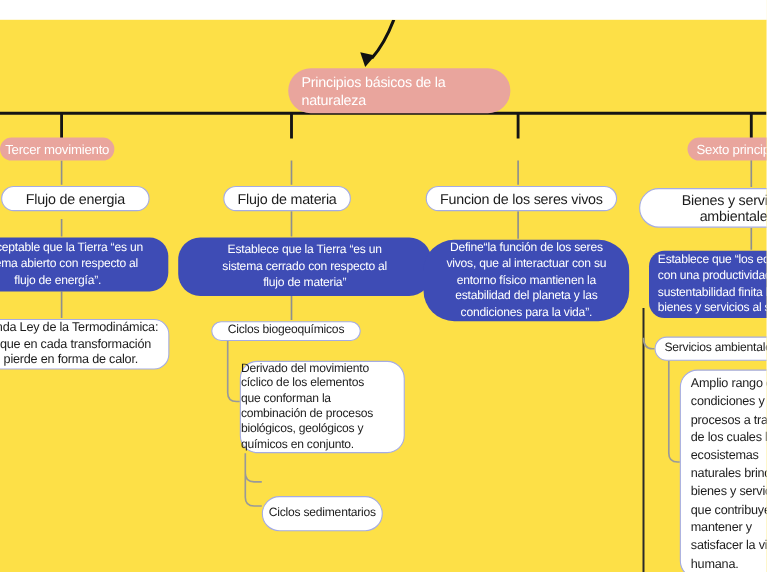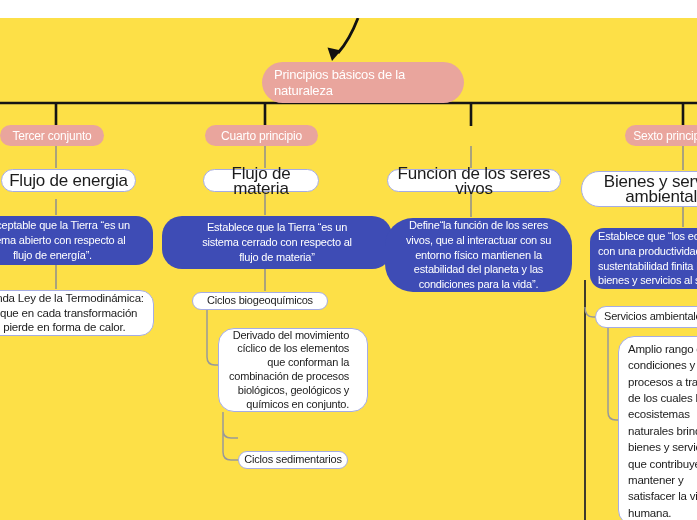--- a/index.html
+++ b/index.html
@@ -15,21 +15,21 @@
     display:flex;align-items:center;justify-content:center;
     text-align:center;white-space:pre-line;
   }
   .node.left{justify-content:flex-start;text-align:left;}
   .pink{background:#e9a59d;color:#fff;}
   .blue{background:#3e4cb5;color:#fff;font-weight:500;}
   .whitebox{background:#fff;border:1.5px solid #a5ace4;color:#1c1c1c;}
   .pill{border-radius:999px;}
   .fs-root{font-size:13px;line-height:16px;font-weight:500;}
   .fs-pill{font-size:12px;line-height:14px;font-weight:500;}
-  .fs-title{font-size:17px;line-height:15px;}
+  .fs-title{font-size:13px;line-height:15px;}
   .fs-blue{font-size:11px;line-height:14.8px;}
   .fs-small{font-size:11px;line-height:13.8px;}
   .fs-note{font-size:11.5px;line-height:14.5px;}
   .fs-wide{font-size:11.5px;line-height:16.4px;}
 </style>
 </head>
 <body>
 
 <div class="stage">
 
@@ -53,22 +53,21 @@
              M223,394 V434 Q223,442 231,442 L238,442" stroke="#999" stroke-width="1.5" fill="none"></path>
 
     <path d="M585,262 V520" stroke="#2a2a2a" stroke-width="1.8" fill="none"></path>
     <path d="M585,289 Q585,299 593,299 L595,299
              M608,310 V394 Q608,402 616,402 L618,402" stroke="#999" stroke-width="1.5" fill="none"></path>
   </svg>
 
   <div class="node pink left fs-root" style="left:262px;top:44px;width:202px;height:41px;border-radius:21px;padding-left:12px;">Principios básicos de la
 naturaleza</div>
 
-  <div class="node pink pill fs-pill" style="left:0px;top:107px;width:104px;height:21px;">Tercer conjunto</div>
-  <div class="node pink pill fs-pill" style="left:205px;top:107px;width:113px;height:21px;">Cuarto principio</div>
+  <div class="node pink pill fs-pill" style="left:0px;top:107px;width:104px;height:21px;">Tercer movimiento</div>
   <div class="node pink pill fs-pill" style="left:625px;top:107px;width:92px;height:21px;">Sexto principio</div>
 
   <div class="node whitebox pill fs-title" style="left:1px;top:151px;width:135px;height:23px;">Flujo de energia</div>
   <div class="node whitebox pill fs-title" style="left:387px;top:151px;width:174px;height:23px;">Funcion de los seres vivos</div>
   <div class="node whitebox pill fs-title" style="left:203px;top:151px;width:116px;height:23px;">Flujo de materia</div>
   <div class="node whitebox fs-title" style="left:581px;top:153px;width:178px;height:36px;border-radius:18px;">Bienes y servicios
 ambientales</div>
 
   <div class="node blue fs-blue" style="left:-48px;top:198px;width:201px;height:49px;border-radius:17px;">Es aceptable que la Tierra “es un
 sistema abierto con respecto al
@@ -84,27 +83,27 @@
   <div class="node blue left fs-blue" style="left:590px;top:210px;width:196px;height:61px;border-radius:14px;padding-left:8px;">Establece que “los ecosistemas
 con una productividad y
 sustentabilidad finita brindan
 bienes y servicios al ser humano”.</div>
 
   <div class="node whitebox fs-note" style="left:-40px;top:272px;width:194px;height:46px;border-radius:14px;">Segunda Ley de la Termodinámica:
 dice que en cada transformación
 se pierde en forma de calor.</div>
 
   <div class="node whitebox pill fs-small" style="left:192px;top:274px;width:136px;height:18px;">Ciclos biogeoquímicos</div>
-  <div class="node whitebox left fs-small" style="left:218px;top:310px;width:150px;height:84px;border-radius:16px;padding-left:10px;text-align:right;">Derivado del movimiento
+  <div class="node whitebox left fs-small" style="left:218px;top:310px;width:150px;height:84px;border-radius:16px;">Derivado del movimiento
 cíclico de los elementos
 que conforman la
 combinación de procesos
 biológicos, geológicos y
 químicos en conjunto.</div>
-  <div class="node whitebox pill fs-small" style="left:238px;top:433px;width:110px;height:18px;">Ciclos sedimentarios</div>
+  <div class="node whitebox pill fs-small" style="left:238px;top:433px;width:110px;height:32px;">Ciclos sedimentarios</div>
 
   <div class="node whitebox pill left fs-small" style="left:595px;top:288px;width:150px;height:22px;padding-left:8px;">Servicios ambientales</div>
   <div class="node whitebox left fs-wide" style="left:618px;top:318px;width:122px;height:190px;border-radius:16px;padding-left:9px;">Amplio rango de
 condiciones y
 procesos a través
 de los cuales los
 ecosistemas
 naturales brindan
 bienes y servicios
 que contribuyen a

